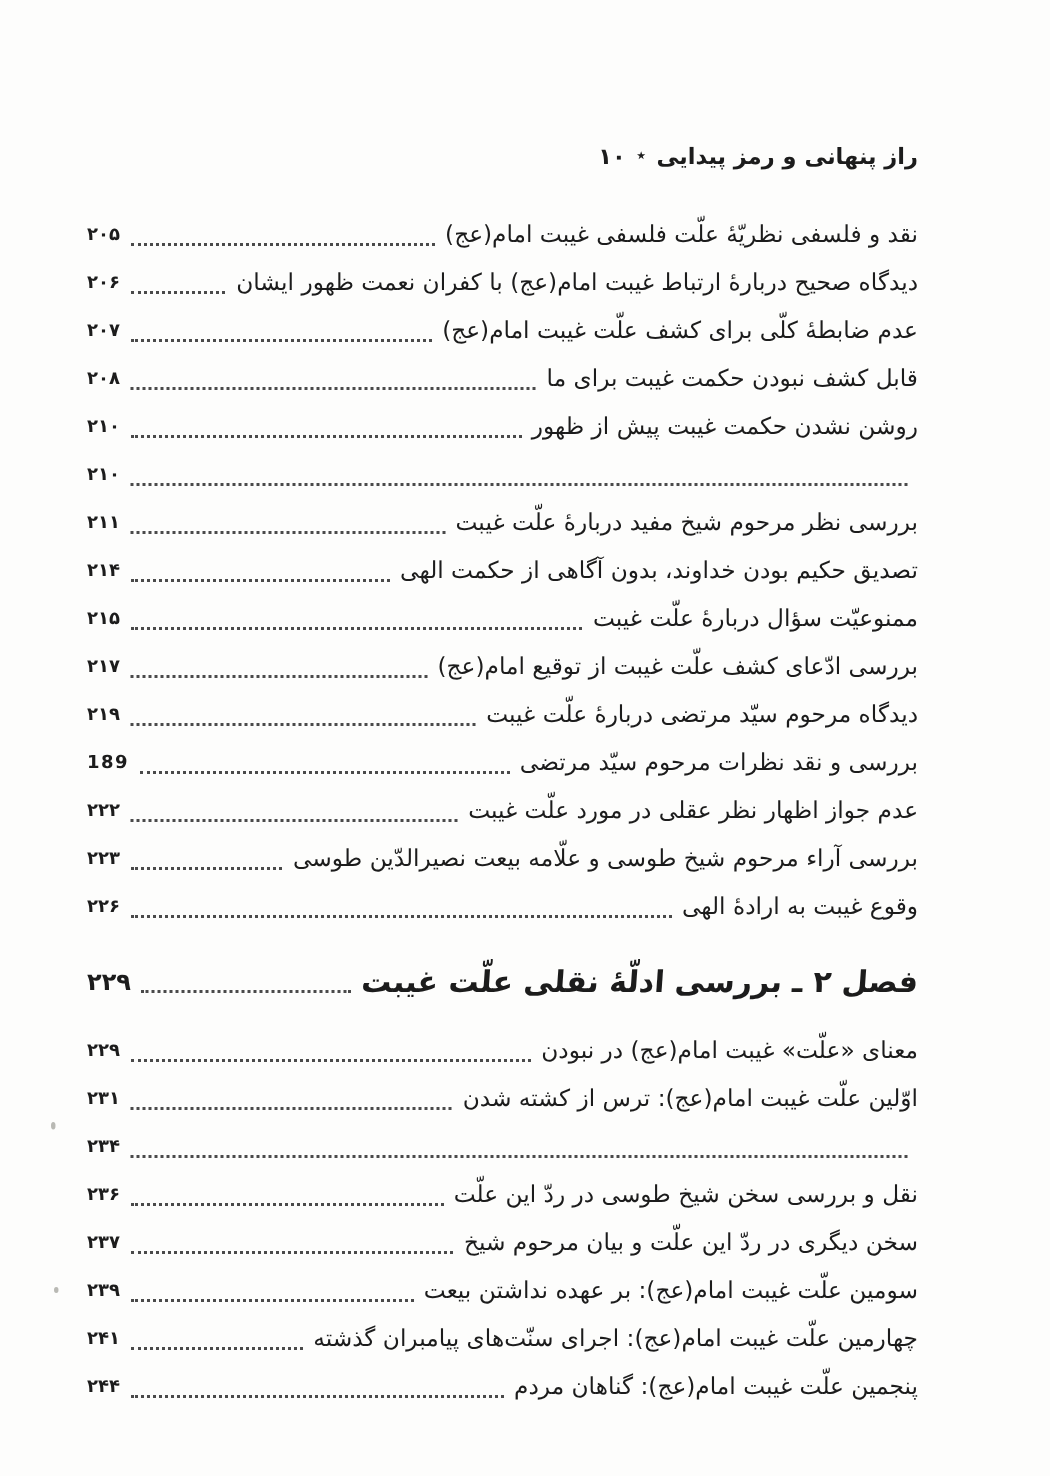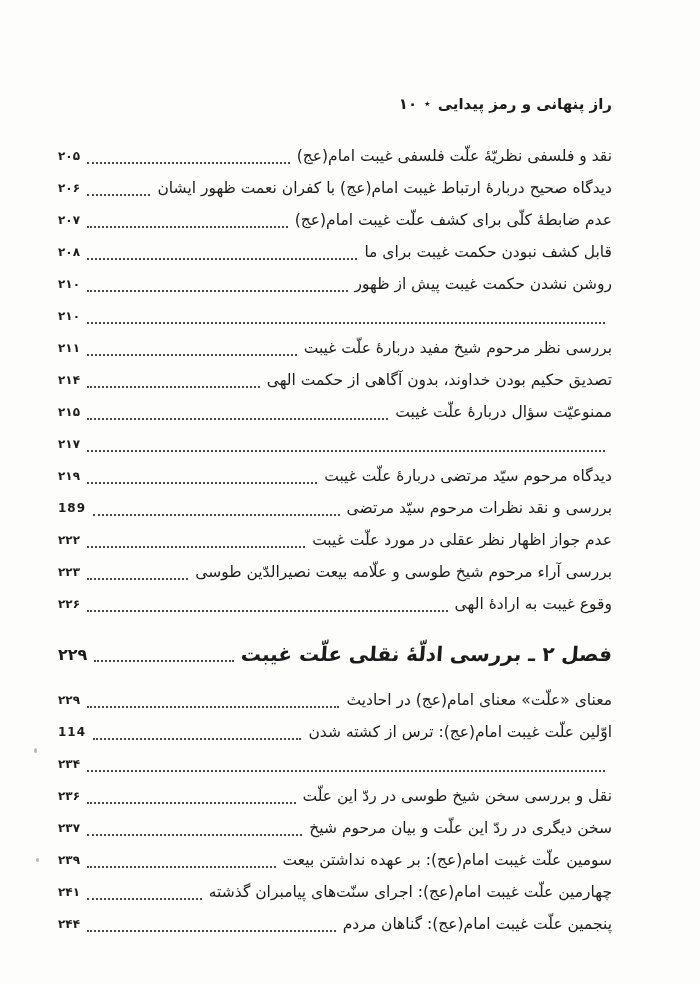--- a/index.html
+++ b/index.html
@@ -124,20 +124,21 @@
     <span class="row-page">۲۱۴</span>
   </div>
 
   <div class="row" dir="rtl">
     <span class="row-title">ممنوعیّت سؤال دربارۀ علّت غیبت</span>
     <span class="dots"></span>
     <span class="row-page">۲۱۵</span>
   </div>
 
   <div class="row" dir="rtl">
+    <span class="row-title">بررسی ادّعای کشف علّت غیبت از توقیع امام(عج)</span>
     <span class="dots"></span>
     <span class="row-page">۲۱۷</span>
   </div>
 
   <div class="row" dir="rtl">
     <span class="row-title">دیدگاه مرحوم سیّد مرتضی دربارۀ علّت غیبت</span>
     <span class="dots"></span>
     <span class="row-page">۲۱۹</span>
   </div>
 
@@ -165,29 +166,29 @@
     <span class="row-page">۲۲۶</span>
   </div>
 
   <div class="row chapter" dir="rtl">
     <span class="row-title">فصل ۲ ـ بررسی ادلّۀ نقلی علّت غیبت</span>
     <span class="dots"></span>
     <span class="row-page">۲۲۹</span>
   </div>
 
   <div class="row" dir="rtl">
-    <span class="row-title">معنای «علّت» معنای امام(عج) در احادیث</span>
+    <span class="row-title">معنای «علّت» غیبت امام(عج) در نبودن</span>
     <span class="dots"></span>
     <span class="row-page">۲۲۹</span>
   </div>
 
   <div class="row" dir="rtl">
     <span class="row-title">اوّلین علّت غیبت امام(عج): ترس از کشته شدن</span>
     <span class="dots"></span>
-    <span class="row-page">114</span>
+    <span class="row-page">۲۳۱</span>
   </div>
 
   <div class="row" dir="rtl">
     <span class="dots"></span>
     <span class="row-page">۲۳۴</span>
   </div>
 
   <div class="row" dir="rtl">
     <span class="row-title">نقل و بررسی سخن شیخ طوسی در ردّ این علّت</span>
     <span class="dots"></span>

